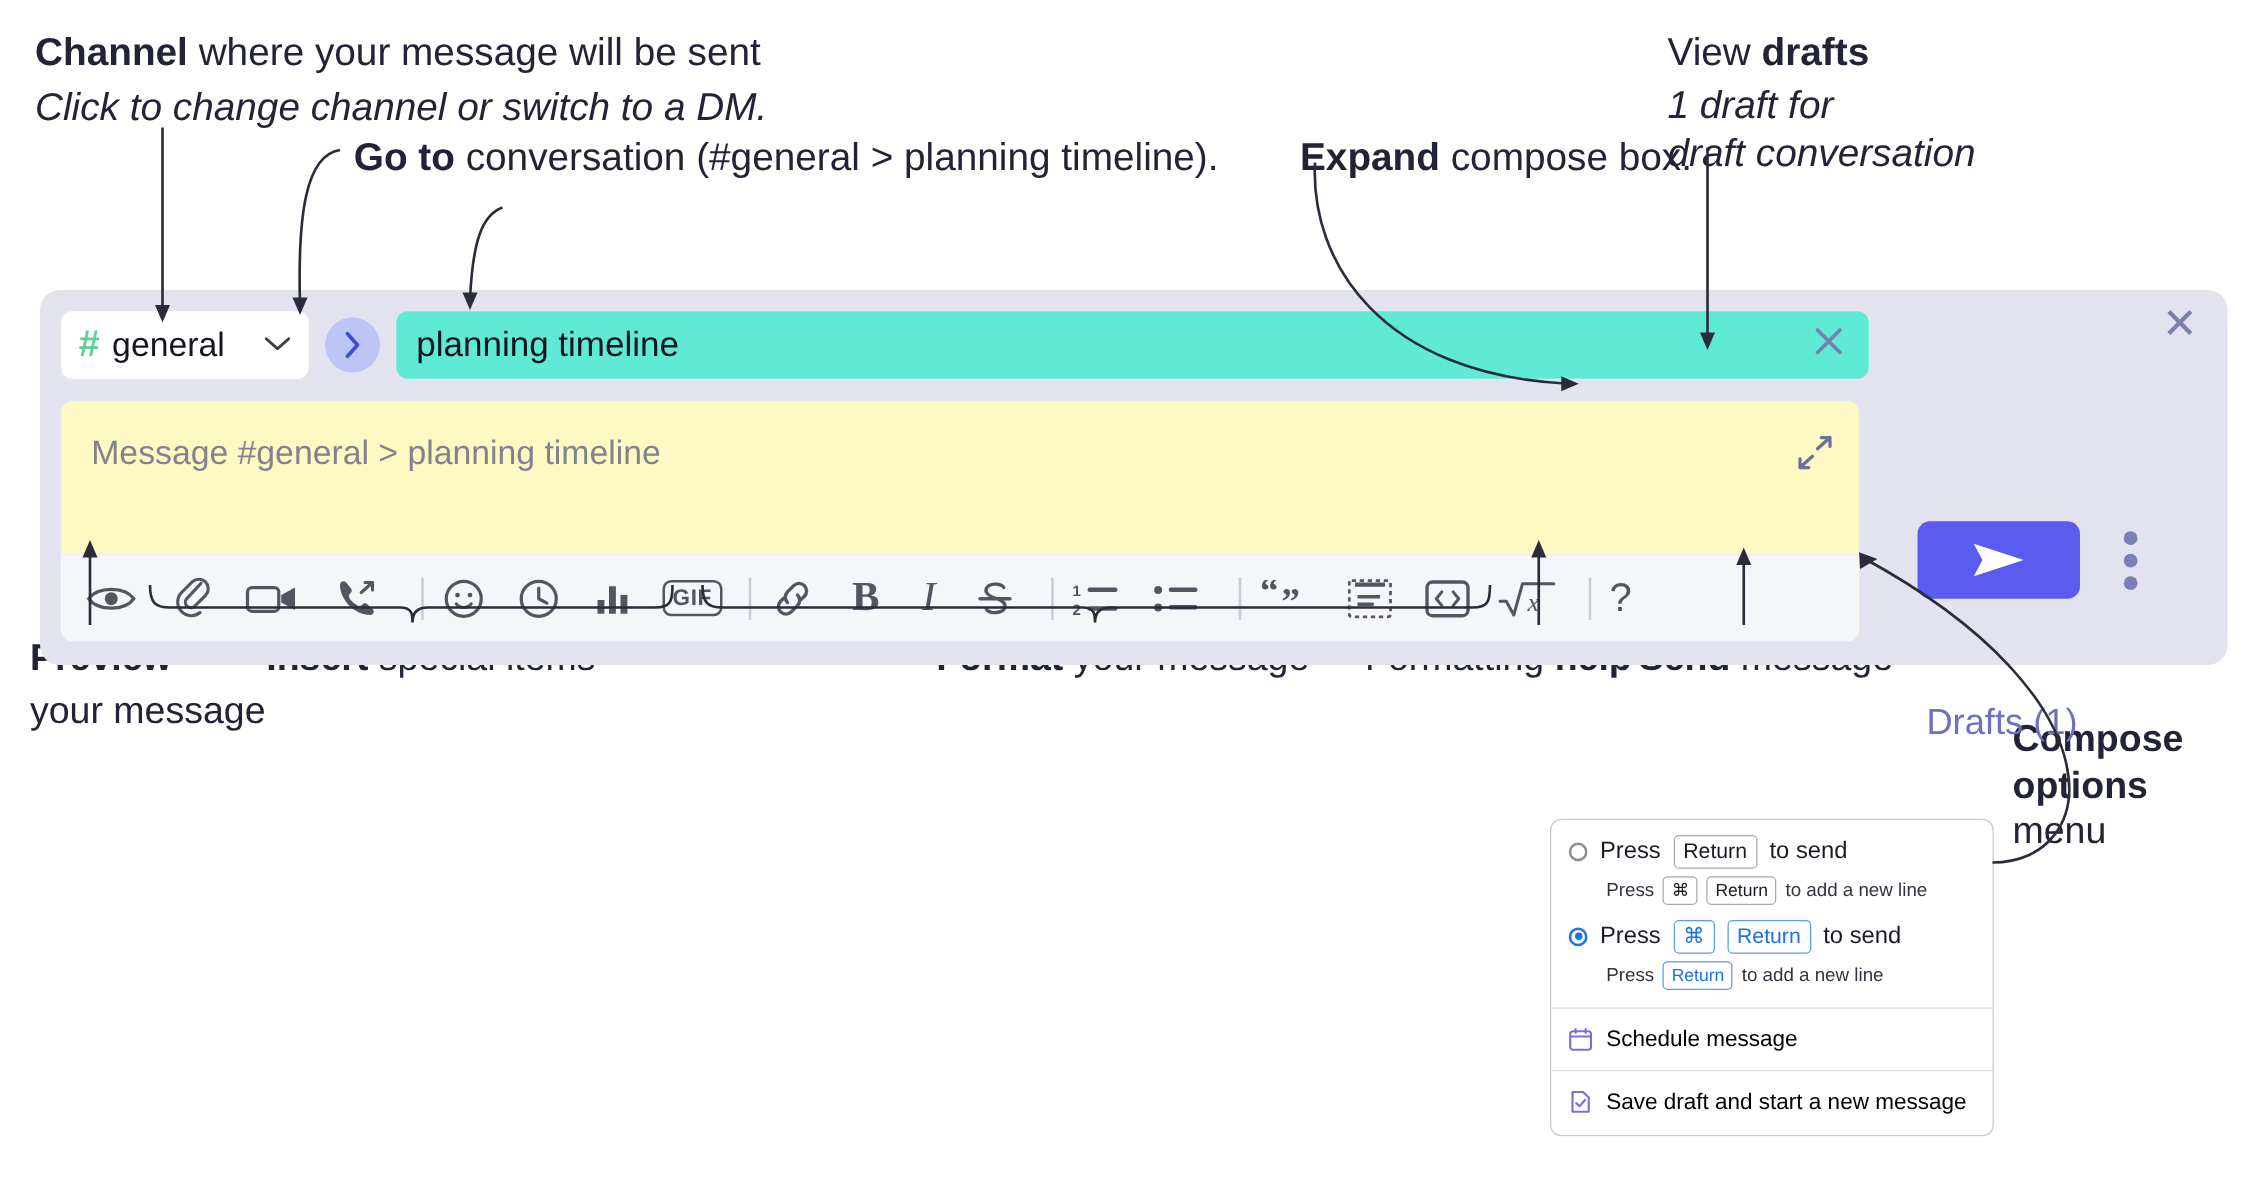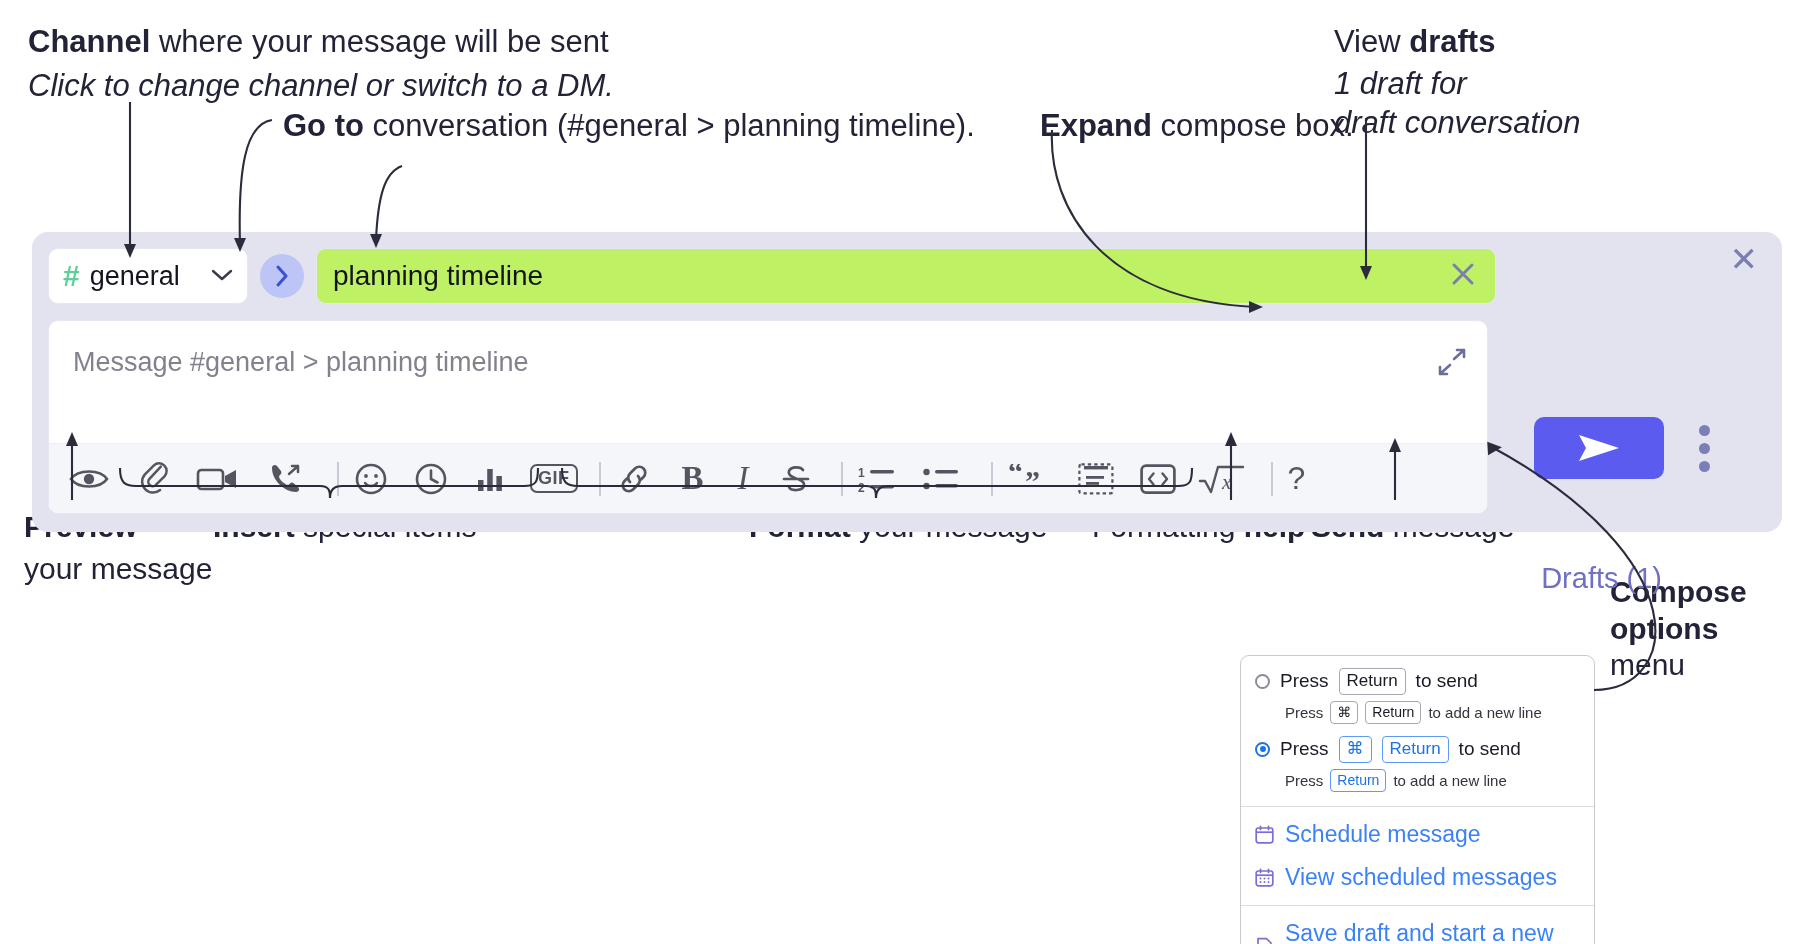--- a/index.html
+++ b/index.html
@@ -35,30 +35,30 @@
   .hash{color:#5fcf98;font-size:30px;font-weight:700;line-height:1;}
   .chan-name{font-size:27px;color:#15151f;}
   .chev{margin-left:auto;color:#3b3b4a;font-size:18px;}
 
   .goto-btn{
     width:44px;height:44px;border-radius:50%;background:#bcc5f5;
     display:flex;align-items:center;justify-content:center;margin:0 12px;
     color:#3c4fd4;font-size:25px;font-weight:700;
   }
   .topic-field{
-    height:56px;width:1180px;background:#bef264;border-radius:10px;
+    height:56px;width:1180px;background:#5eead4;border-radius:10px;
     display:flex;align-items:center;padding:0 16px;box-sizing:border-box;
     border:1px solid #e6e7f0;
   }
   .topic-text{font-size:28px;color:#14141d;flex:1;}
   .topic-x{color:#7b7fb0;font-size:34px;line-height:1;}
 
   .msg-box{
     position:absolute;left:16px;top:88px;width:1440px;height:194px;
-    background:#ffffff;border-radius:10px;border:1px solid #e6e7f0;
+    background:#fef9c3;border-radius:10px;border:1px solid #e6e7f0;
     box-sizing:border-box;overflow:hidden;
   }
   .msg-placeholder{
     position:absolute;left:24px;top:26px;font-size:27px;color:#82828f;
   }
   .expand-ico{position:absolute;right:20px;top:26px;color:#6b6f9b;}
 
   .toolbar{
     position:absolute;left:0;bottom:0;width:100%;height:70px;background:#f5f6fa;
     display:flex;align-items:center;padding:0 20px;box-sizing:border-box;
@@ -95,21 +95,21 @@
   .radio{width:15px;height:15px;border-radius:50%;border:2px solid #8b8b98;box-sizing:border-box;flex:none;}
   .radio.on{border-color:#1a73e8;position:relative;}
   .radio.on:after{content:"";position:absolute;left:2.5px;top:2.5px;width:6px;height:6px;border-radius:50%;background:#1a73e8;}
   .key{
     border:1px solid #a8a8b4;border-radius:4px;padding:1px 7px;font-size:17px;
     background:#fff;color:#1b1b26;line-height:1.35;display:inline-block;text-align:right;
   }
   .key.sm{font-size:14px;padding:1px 6px;}
   .key.blue{border-color:#5b9bf5;color:#1a73e8;}
   .pop-div{height:1px;background:#dcdce3;}
-  .pop-item{display:flex;align-items:center;gap:11px;padding:8px 14px;font-size:23px;color:#3b82f6;}
+  .pop-item{display:flex;align-items:center;gap:11px;padding:8px 14px;font-size:18px;color:#000000;}
   .pop-ico{color:#7a6fd6;display:flex;align-items:center;}
 </style>
 </head>
 <body>
 
 <div class="root">
 
   <div class="abs ann ann-36" style="left:28px;top:22px;">
     <div><b>Channel</b><span> where your message will be sent</span></div>
     <div style="margin-top:4px;"><i>Click to change channel or switch to a DM.</i></div>
@@ -374,36 +374,20 @@
       <div class="pop-item">
         <span class="pop-ico">
           <svg width="19" height="19" viewBox="0 0 19 19">
               <rect x="1.2" y="3" width="16.6" height="14.8" rx="2.2" stroke="#7a6fd6" stroke-width="1.7" fill="none"></rect>
               <path d="M1.2 7.2 L17.8 7.2" stroke="#7a6fd6" stroke-width="1.7"></path>
               <path d="M5.5 1.3 L5.5 4.4 M13.5 1.3 L13.5 4.4" stroke="#7a6fd6" stroke-width="1.7" stroke-linecap="round"></path>
             </svg>
         </span>
         <span>Schedule message</span>
       </div>
-      <div class="pop-item">
-        <span class="pop-ico">
-          <svg width="19" height="19" viewBox="0 0 19 19">
-              <rect x="1.2" y="3" width="16.6" height="14.8" rx="2.2" stroke="#7a6fd6" stroke-width="1.7" fill="none"></rect>
-              <path d="M1.2 7.2 L17.8 7.2" stroke="#7a6fd6" stroke-width="1.7"></path>
-              <path d="M5.5 1.3 L5.5 4.4 M13.5 1.3 L13.5 4.4" stroke="#7a6fd6" stroke-width="1.7" stroke-linecap="round"></path>
-              <circle cx="5.5" cy="10.5" r="1" fill="#7a6fd6"></circle>
-              <circle cx="9.5" cy="10.5" r="1" fill="#7a6fd6"></circle>
-              <circle cx="13.5" cy="10.5" r="1" fill="#7a6fd6"></circle>
-              <circle cx="5.5" cy="14" r="1" fill="#7a6fd6"></circle>
-              <circle cx="9.5" cy="14" r="1" fill="#7a6fd6"></circle>
-              <circle cx="13.5" cy="14" r="1" fill="#7a6fd6"></circle>
-            </svg>
-        </span>
-        <span>View scheduled messages</span>
-      </div>
     </div>
 
     <div class="pop-div"></div>
 
     <div style="padding:6px 0 8px 0;">
       <div class="pop-item">
         <span class="pop-ico">
           <svg width="19" height="19" viewBox="0 0 19 19">
               <path d="M3 1.6 L11.5 1.6 L16 6 L16 17.4 L3 17.4 Z" stroke="#7a6fd6" stroke-width="1.7" fill="none" stroke-linejoin="round"></path>
               <path d="M6 10.5 L8.6 13 L13 8" stroke="#7a6fd6" stroke-width="1.7" fill="none" stroke-linecap="round" stroke-linejoin="round"></path>

